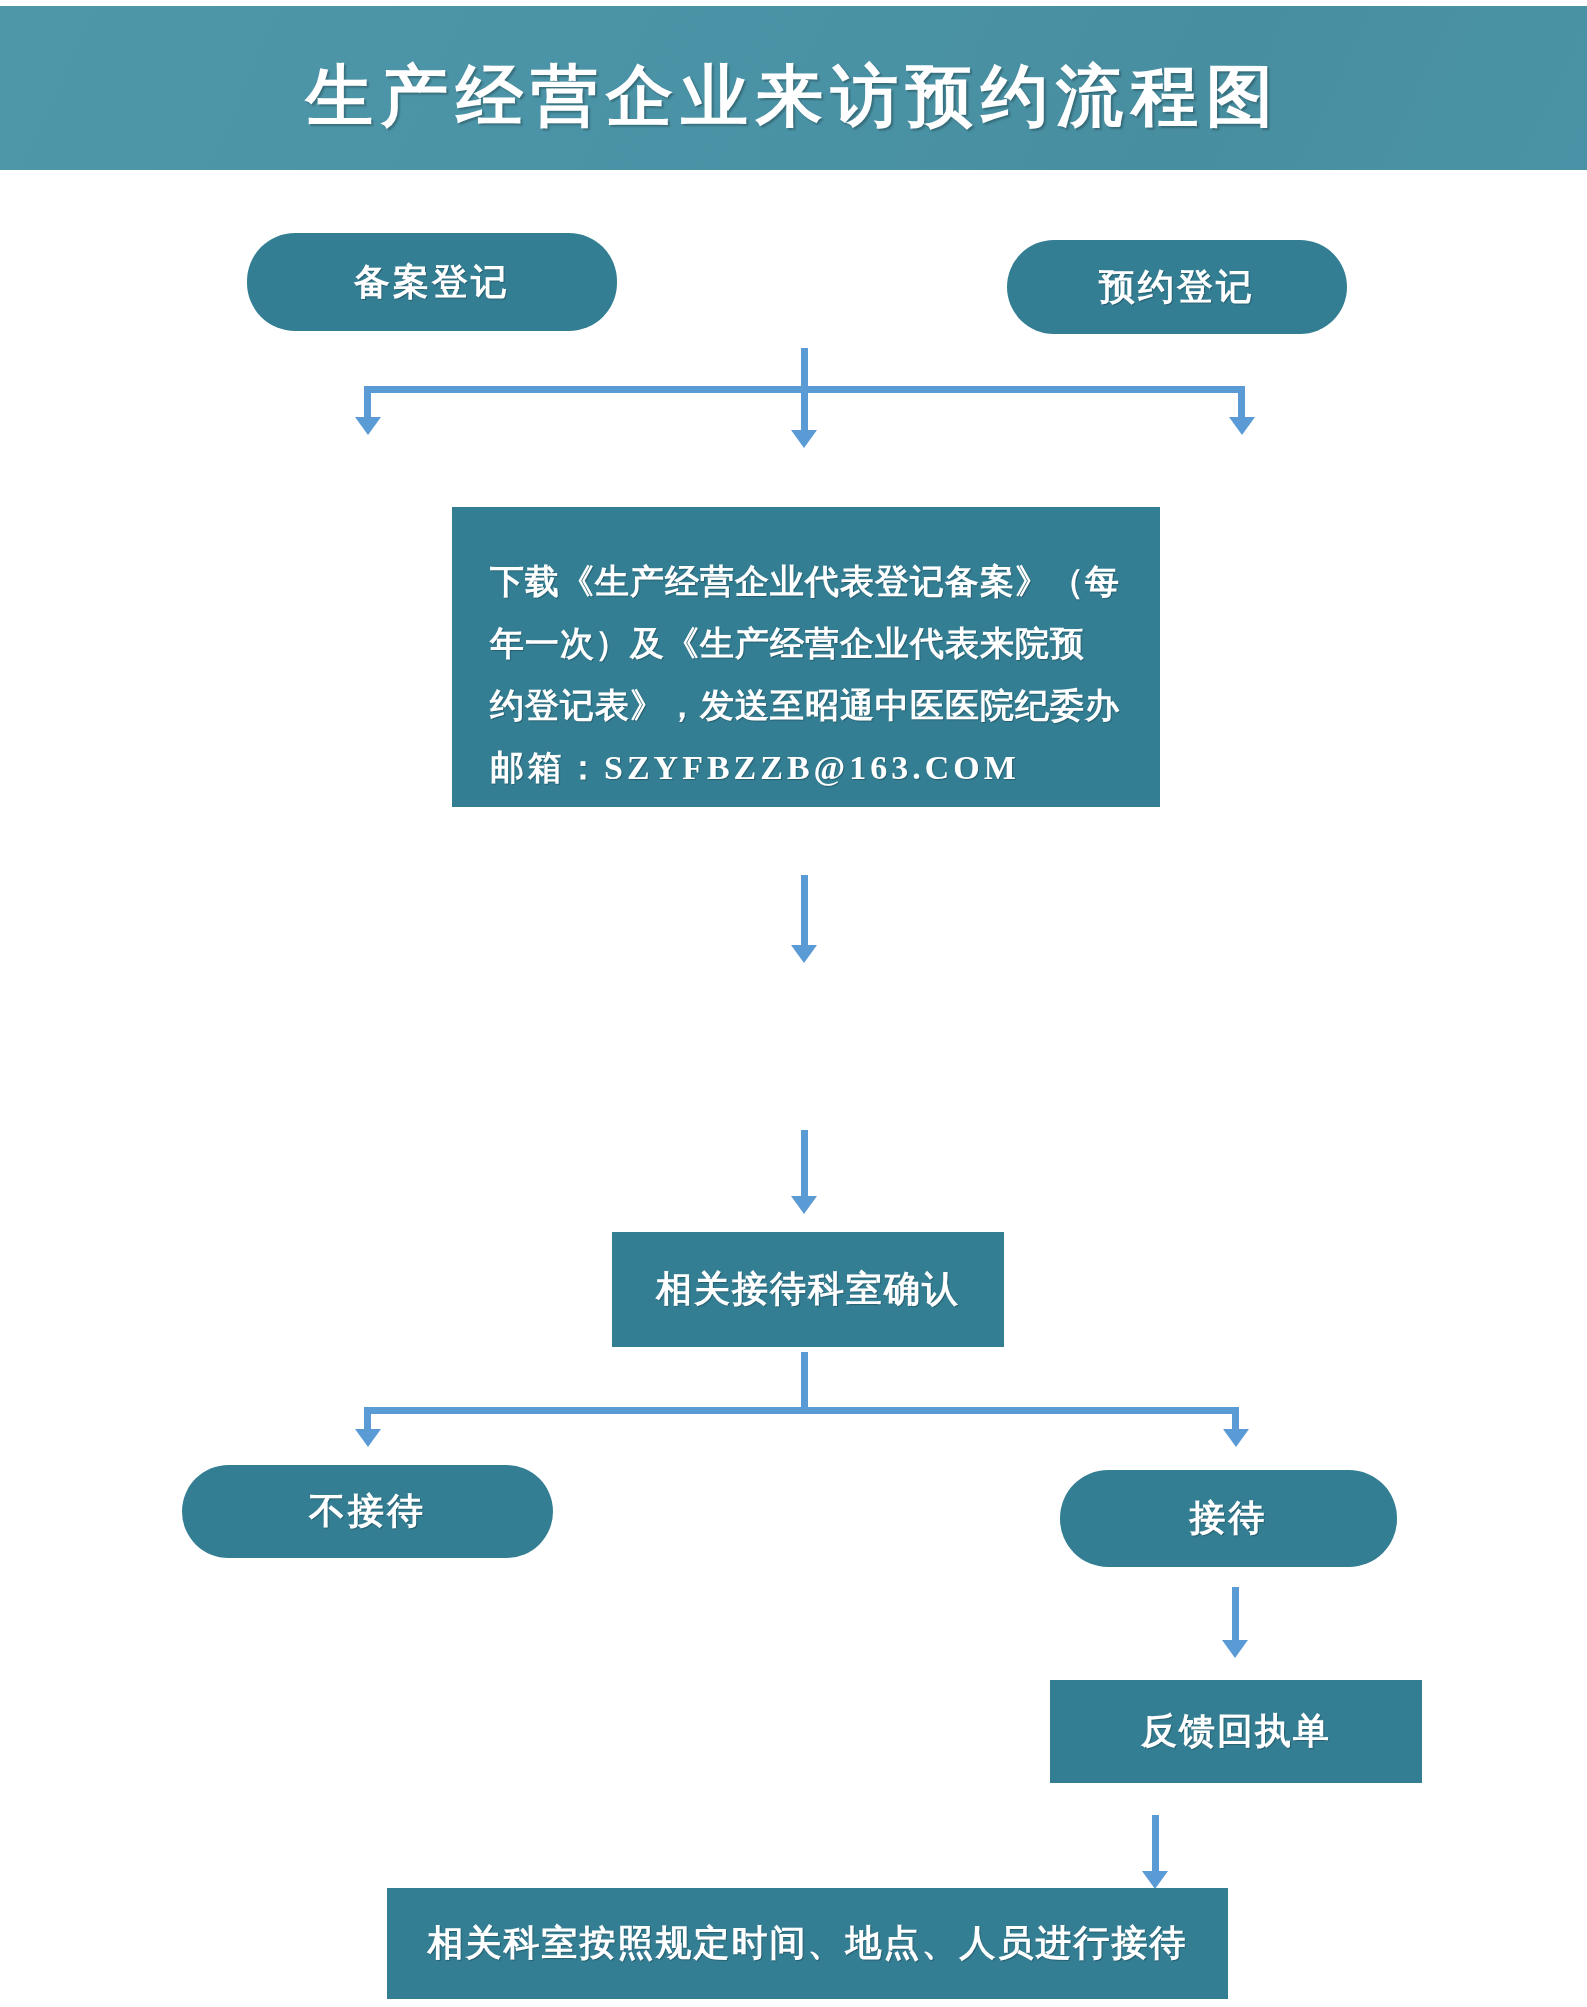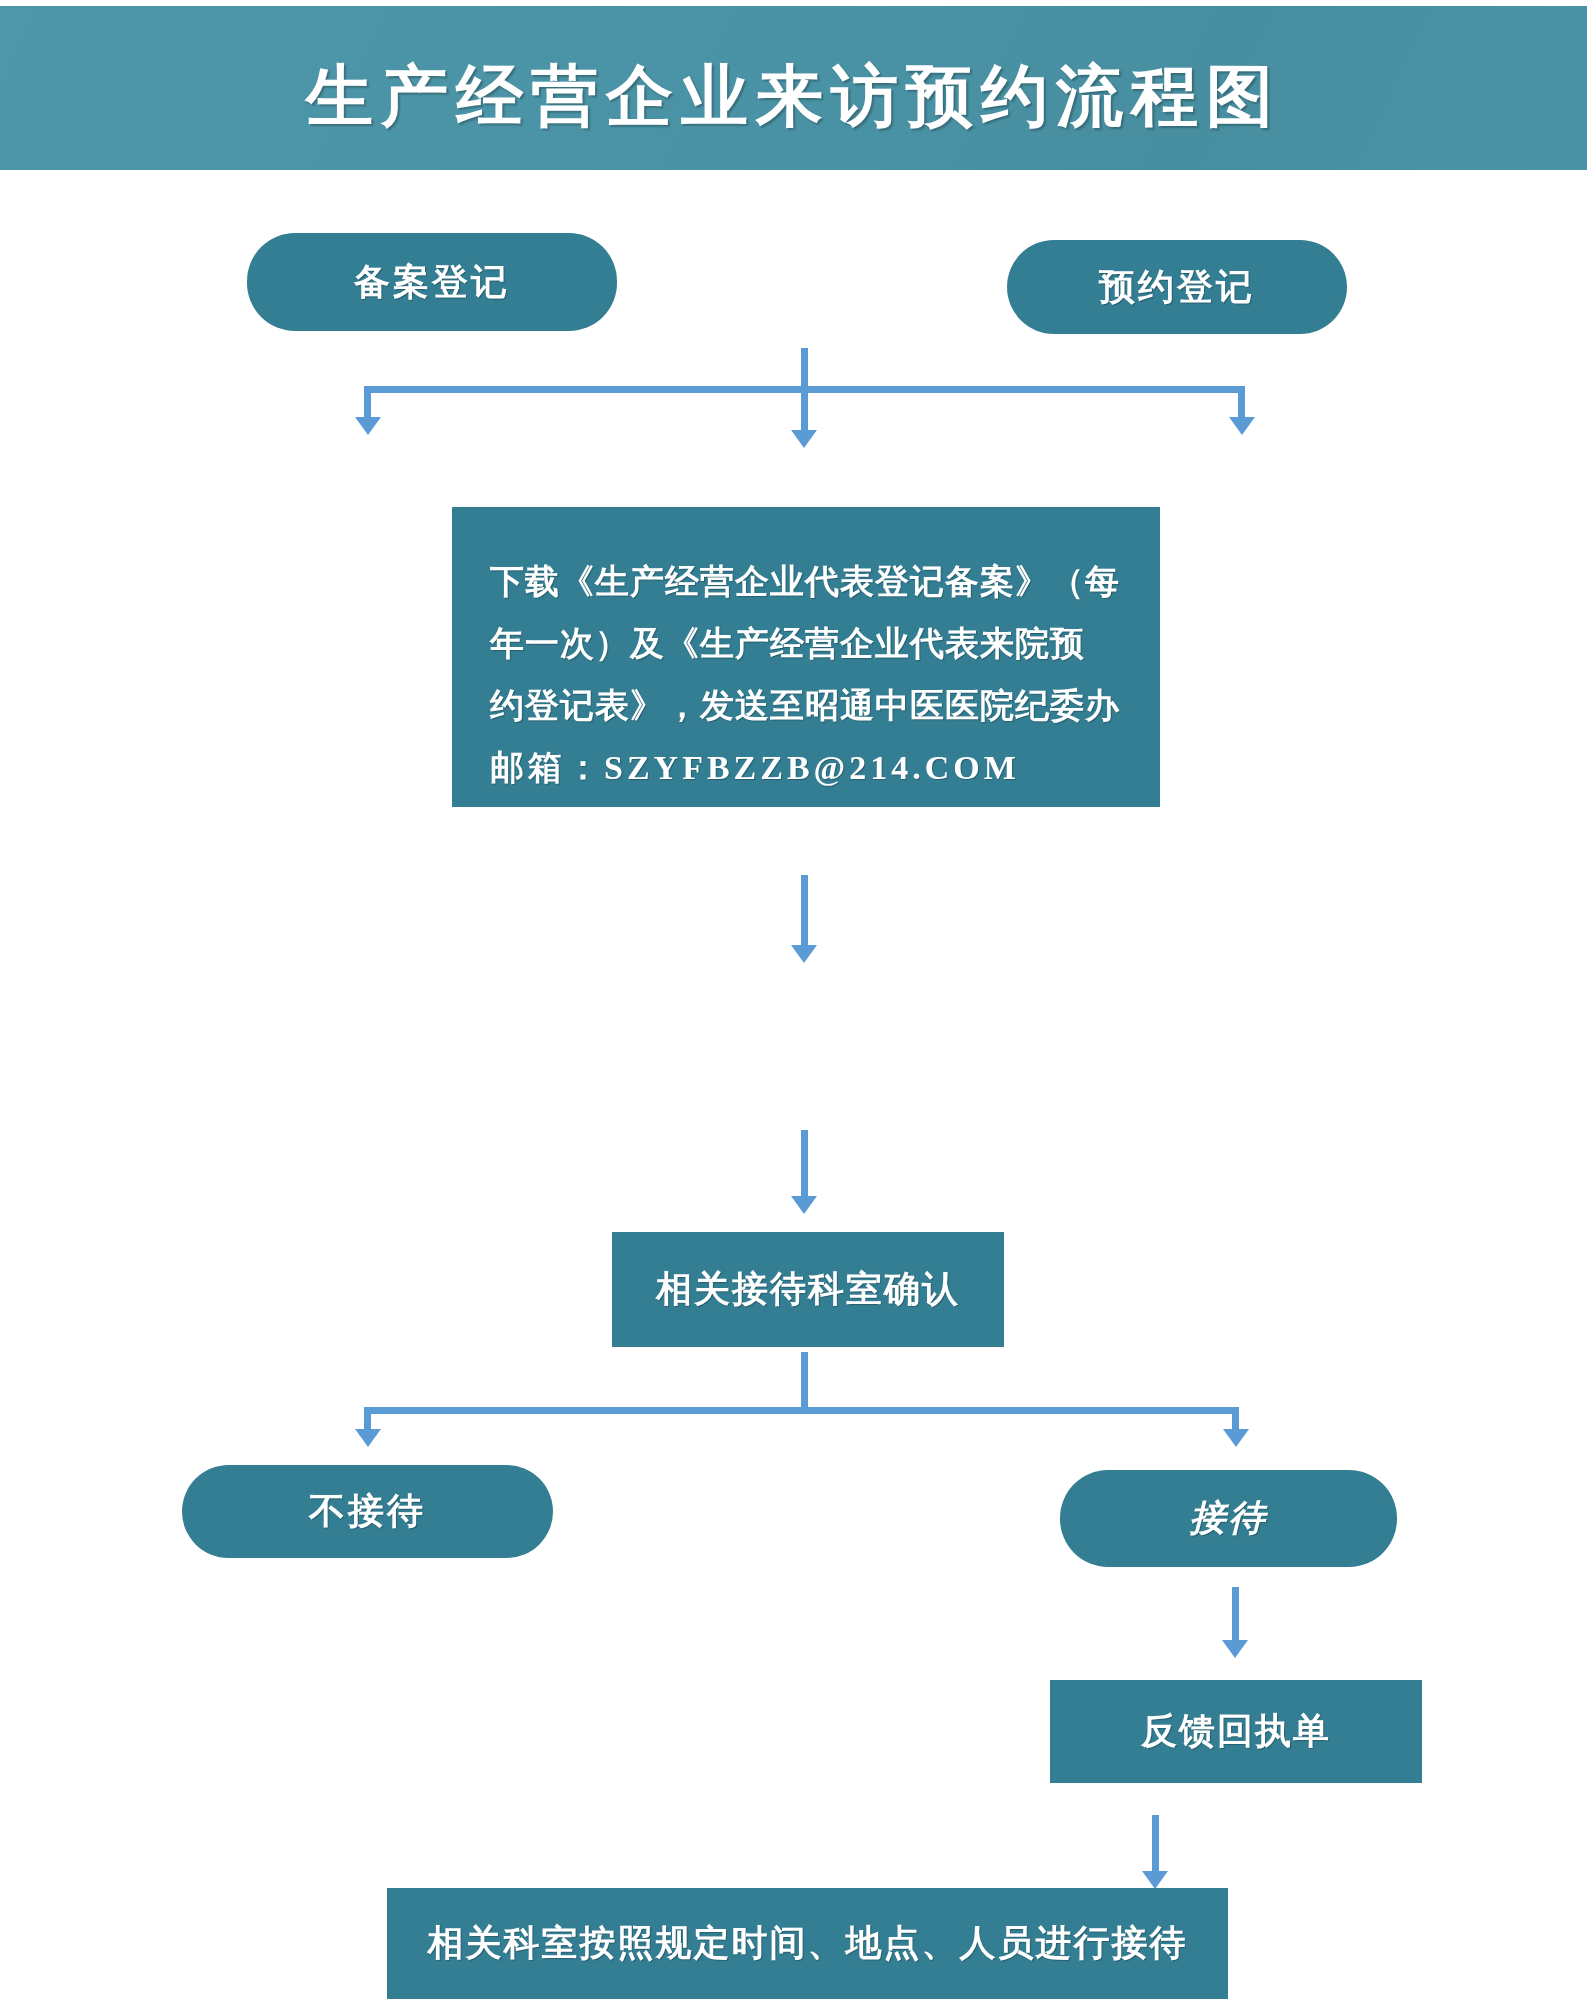--- a/index.html
+++ b/index.html
@@ -45,21 +45,21 @@
   
   .n-record      {left:247px; top:233px;  width:370px; height:98px;}
   .n-appointment {left:1007px;top:240px;  width:340px; height:94px;}
   .n-download    {left:452px; top:507px;  width:708px; height:300px;
                   display:block;box-sizing:border-box;
                   padding:44px 28px 0 38px;text-align:left;
                   font-size:34px;line-height:62px;letter-spacing:1px;}
   .n-review      {left:613px; top:989px;  width:372px; height:118px;}
   .n-confirm     {left:612px; top:1232px; width:392px; height:115px;}
   .n-noreception {left:182px; top:1465px; width:371px; height:93px;}
-  .n-reception   {left:1060px;top:1470px; width:337px; height:97px;font-style:italic;}
+  .n-reception   {left:1060px;top:1470px; width:337px; height:97px;}
   .n-receipt     {left:1050px;top:1680px; width:372px; height:103px;}
   .n-final       {left:387px; top:1888px; width:841px; height:111px;font-size:36px;text-align:center;}
   .n-download .dl-line{display:block;white-space:nowrap;}
   .n-download .dl-email{letter-spacing:4px;}
   
   .fline{position:absolute;background:var(--arrow);}
   .ahead{
     position:absolute;width:0;height:0;
     border-left:13px solid transparent;
     border-right:13px solid transparent;
@@ -114,21 +114,21 @@
   <div class="fline c1-h"></div>
   <div class="fline c1-ld"></div>
   <div class="ahead c1-lhead"></div>
   <div class="fline c1-rd"></div>
   <div class="ahead c1-rhead"></div>
 
   <div class="node rect n-download">
     <span class="dl-line">下载《生产经营企业代表登记备案》（每</span>
     <span class="dl-line">年一次）及《生产经营企业代表来院预</span>
     <span class="dl-line">约登记表》，发送至昭通中医医院纪委办</span>
-    <span class="dl-line dl-email">邮箱：SZYFBZZB@214.COM</span>
+    <span class="dl-line dl-email">邮箱：SZYFBZZB@163.COM</span>
   </div>
 
   <div class="fline a2-l"></div>
   <div class="ahead a2-head"></div>
 
 
   <div class="fline a3-l"></div>
   <div class="ahead a3-head"></div>
 
   <div class="node rect n-confirm">

